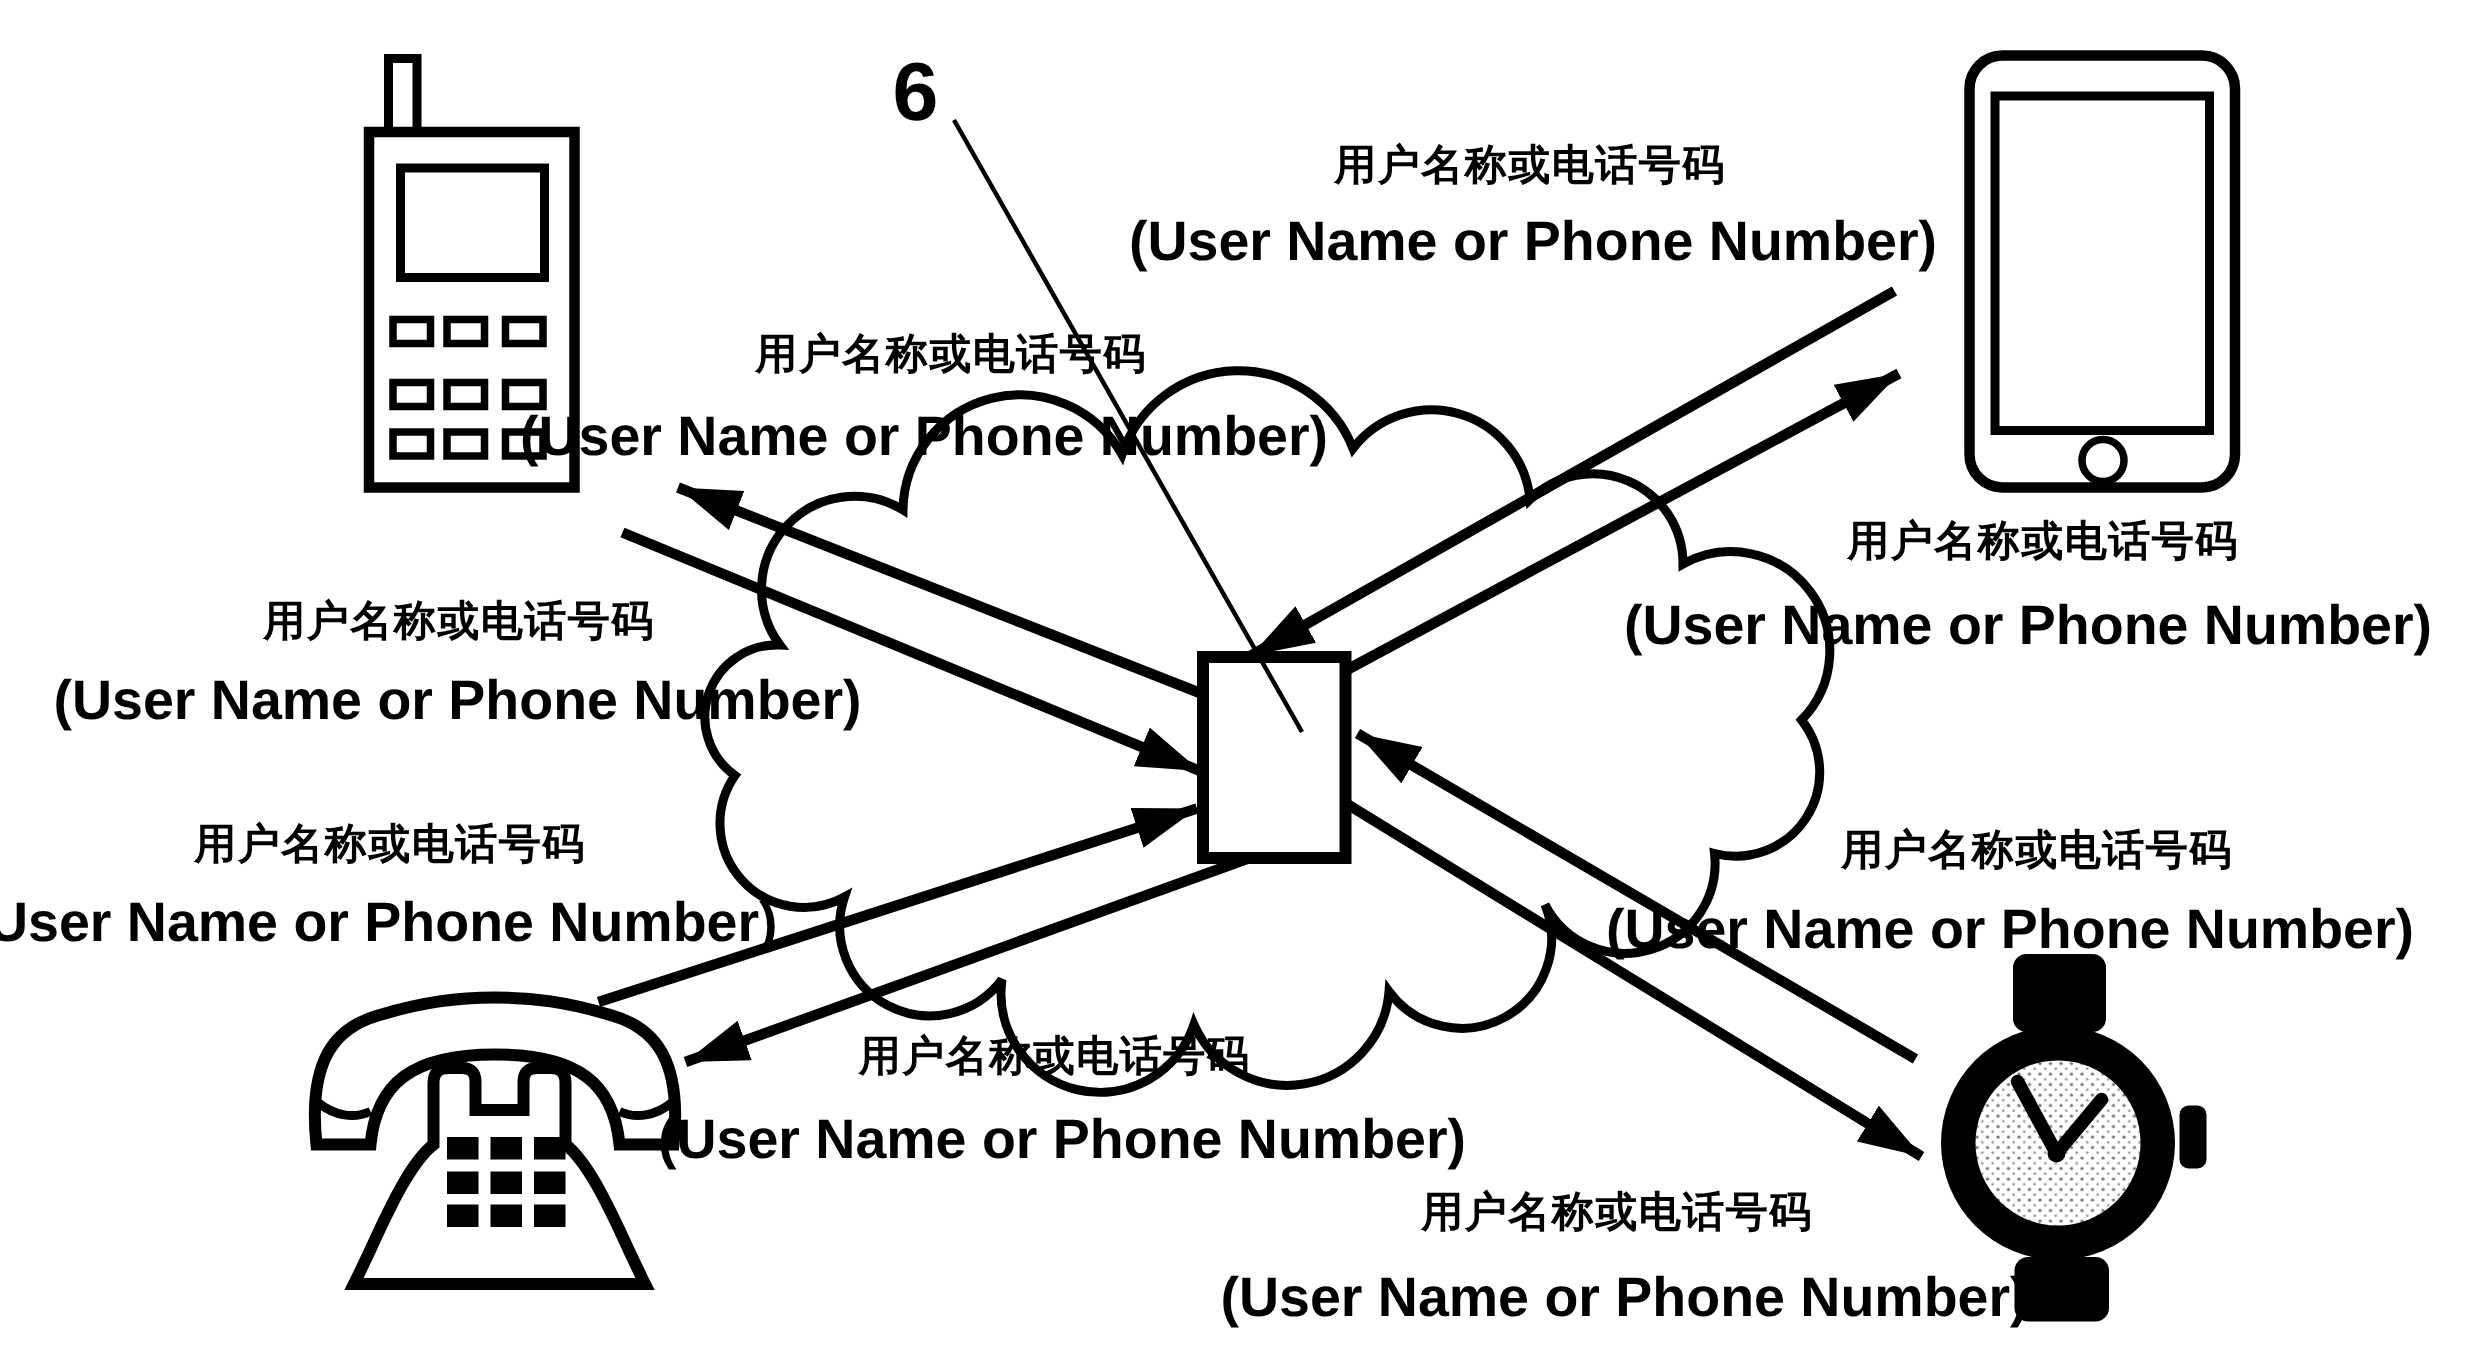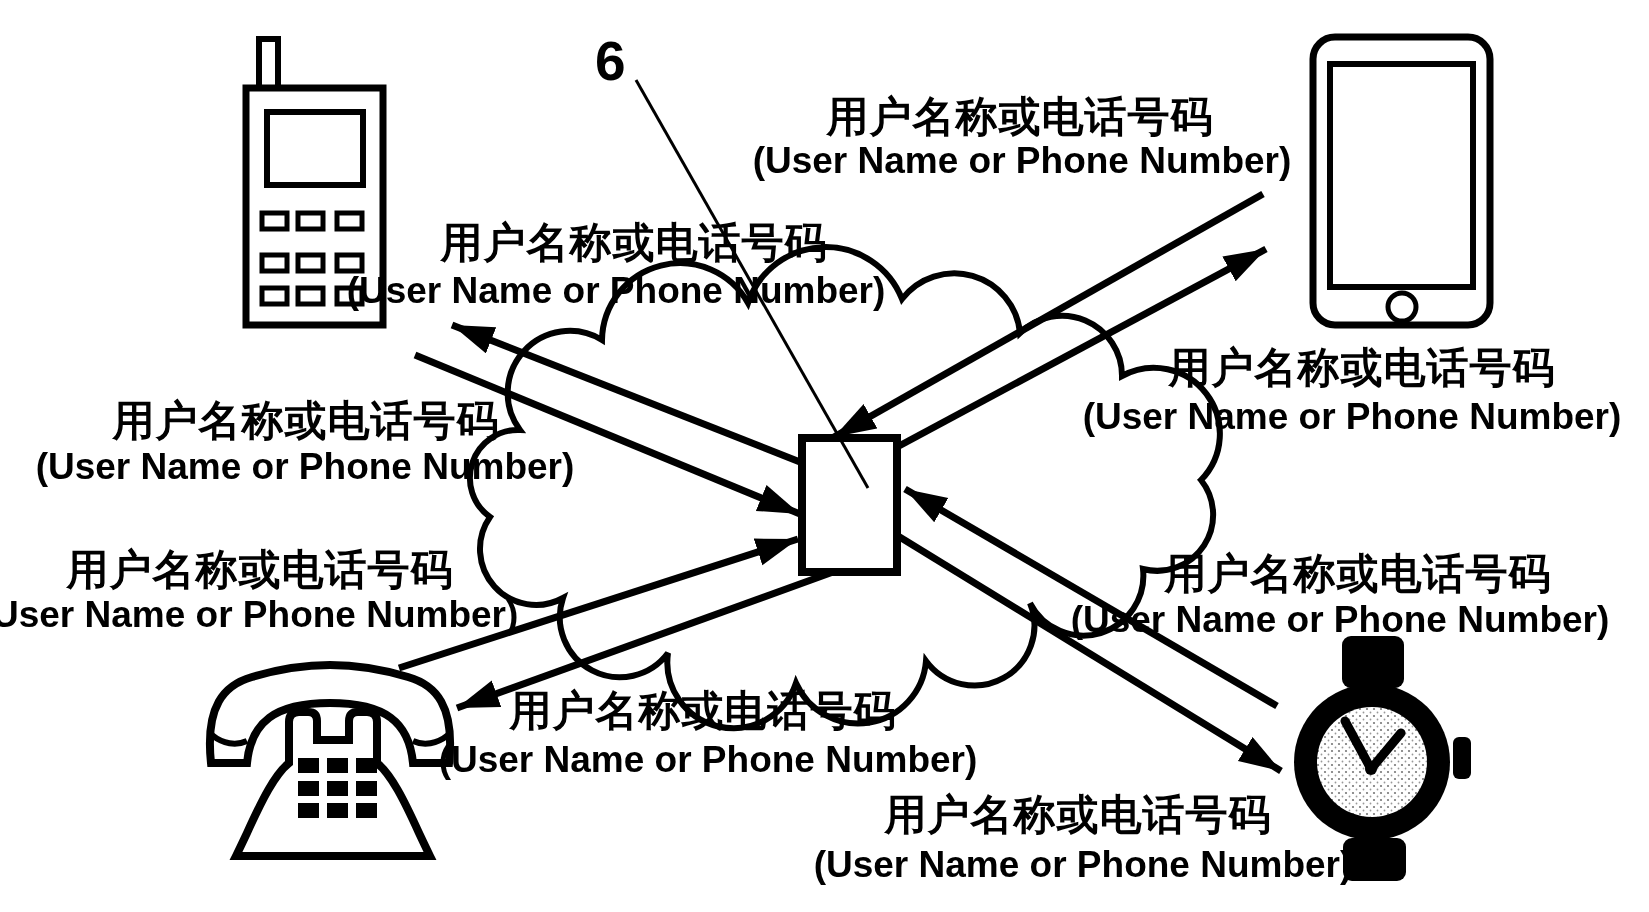--- a/index.html
+++ b/index.html
@@ -12,21 +12,21 @@
     color:#000;
   }
   .stage svg{position:absolute;left:0;top:0;}
   .lbl{
     position:absolute;
     white-space:nowrap;
     transform:translateX(-50%);
     font-weight:bold;
     line-height:1;
   }
-  .cn{font-size:42px;letter-spacing:1px;}
+  .cn{font-size:28px;letter-spacing:1px;}
   .en{font-size:37px;}
   .refnum{
     position:absolute;
     left:595px;top:34px;
     font-size:55px;font-weight:bold;line-height:1;
   }
 </style>
 </head>
 <body>
 

